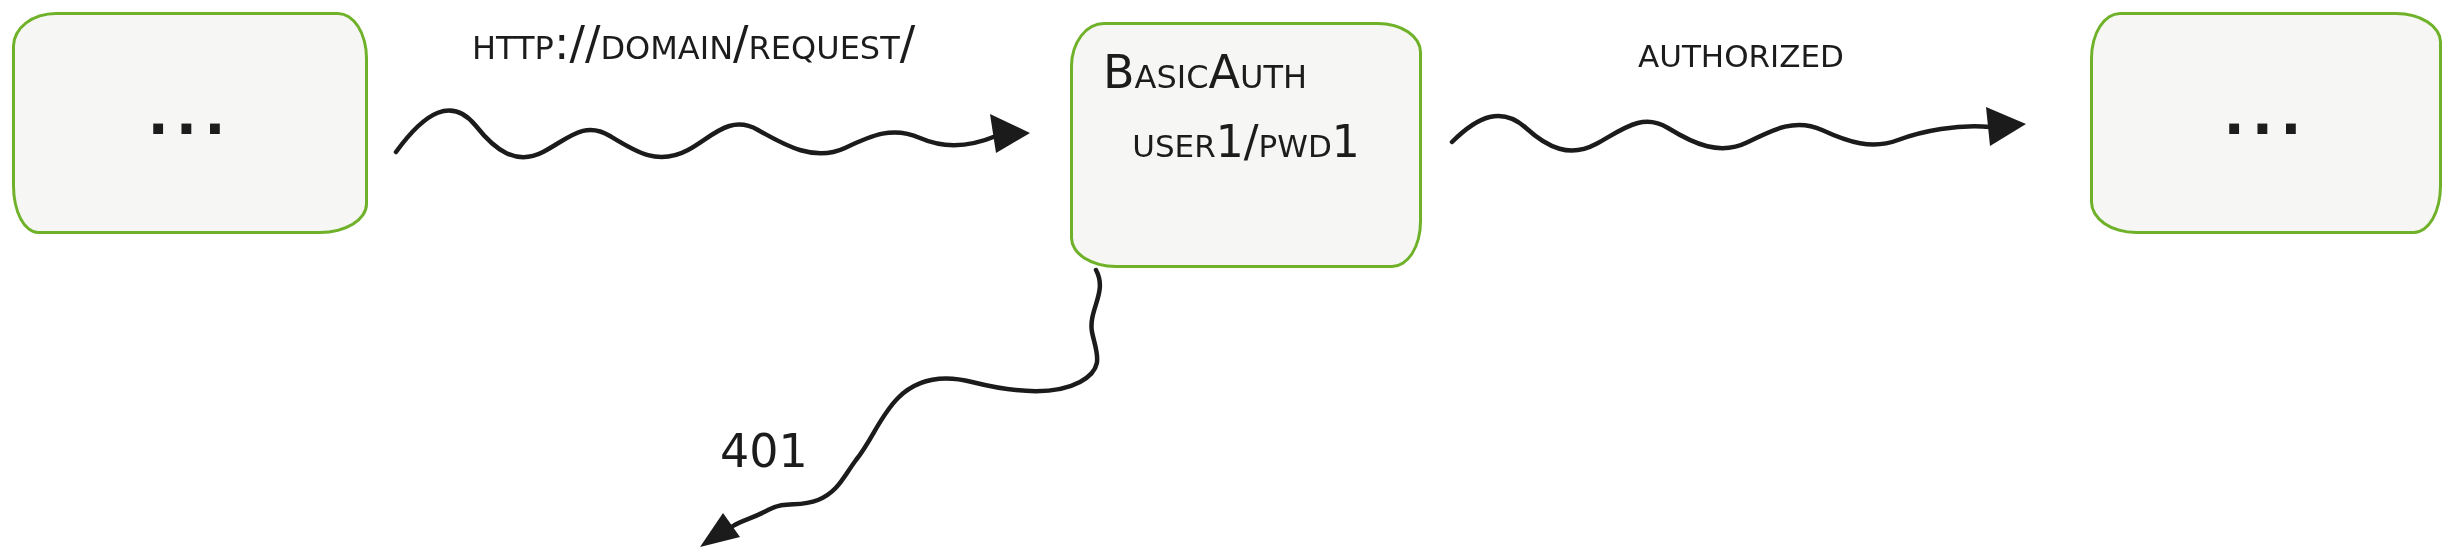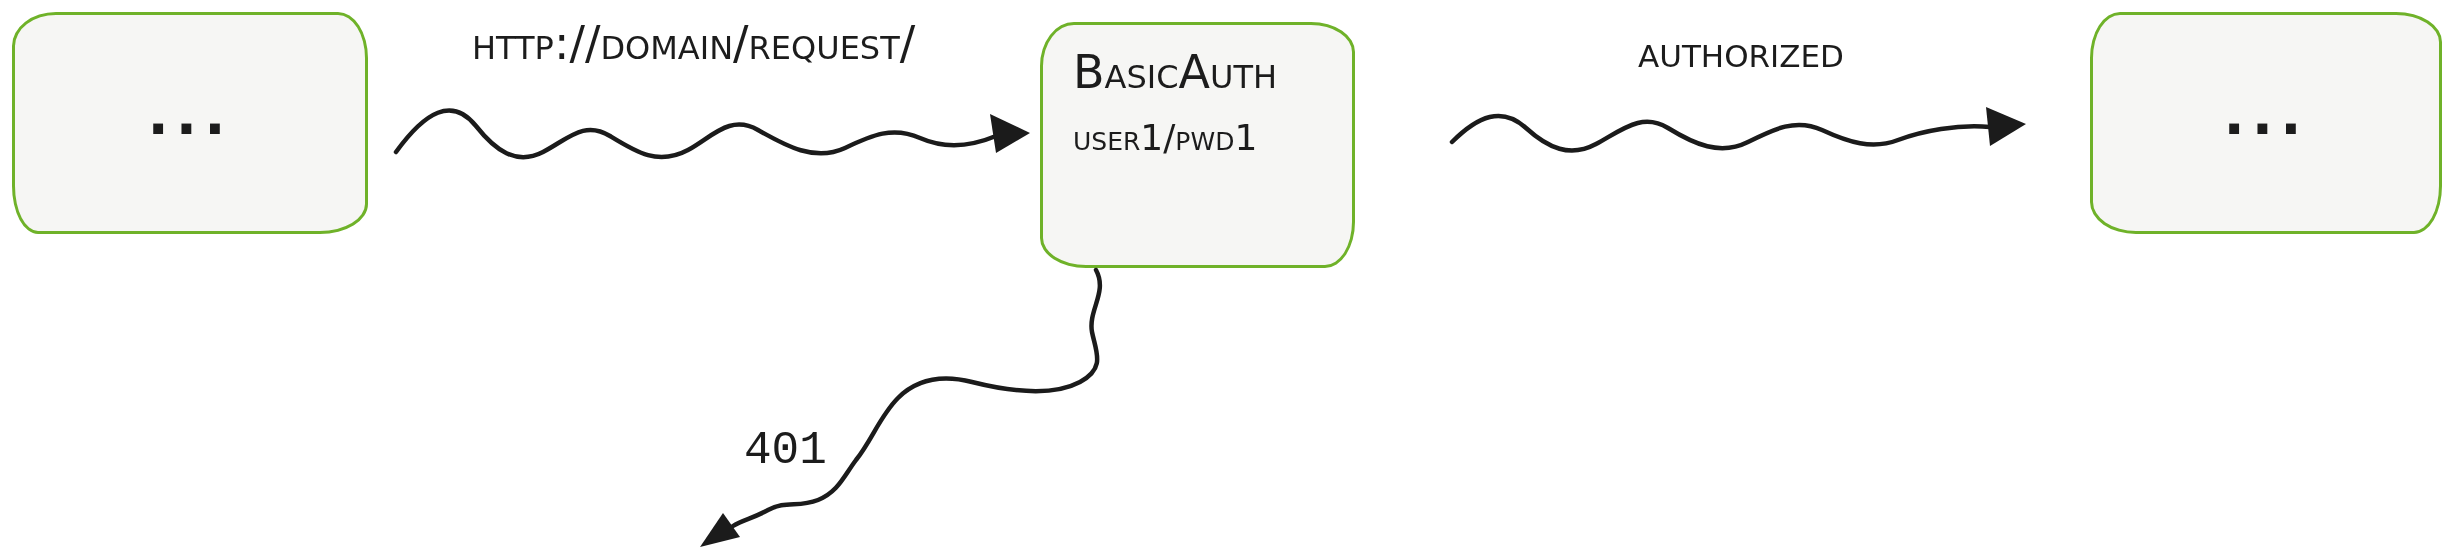--- a/index.html
+++ b/index.html
@@ -19,58 +19,58 @@
     box-sizing:border-box;
     display:flex;
     align-items:center;
     justify-content:center;
   }
   .node-client  { left:12px;   top:12px; width:356px; height:222px;
     border-radius:44px 30px 48px 26px / 34px 46px 30px 48px; }
   .node-server  { left:2090px; top:12px; width:352px; height:222px;
     border-radius:30px 46px 28px 46px / 46px 30px 48px 32px; }
   .node-auth {
-    left:1040px; top:22px; width:315px; height:246px;
+    left:1070px; top:22px; width:352px; height:246px;
     border-radius:34px 44px 30px 46px / 44px 30px 46px 30px;
     flex-direction:column;
     align-items:stretch;
     justify-content:flex-start;
     padding:20px 30px;
   }
   .dots {
     font-size:56px;
     font-weight:700;
     letter-spacing:7px;
     line-height:1;
     padding-bottom:16px;
   }
   .auth-title {
     font-size:46px;
     font-variant:small-caps;
     font-weight:500;
     line-height:1.2;
   }
   .auth-cred {
-    font-size:36px;
+    font-size:44px;
     font-variant:small-caps;
     font-weight:500;
-    text-align:left;
+    text-align:center;
     margin-top:16px;
     line-height:1.2;
   }
   .label {
     position:absolute;
     font-variant:small-caps;
     font-weight:500;
     white-space:nowrap;
     line-height:1;
   }
   .request-label    { left:472px;  top:20px;  font-size:46px; }
   .authorized-label { left:1638px; top:30px;  font-size:44px; }
-  .code-label       { left:744px;  top:428px; font-size:46px; font-variant:normal;font-family:Liberation Mono, monospace; }
+  .code-label       { left:720px;  top:428px; font-size:46px; font-variant:normal; }
   .unauth-label     { left:888px;  top:476px; font-size:46px; }
   .arrows-layer {
     position:absolute;
     left:0; top:0;
     width:2445px;
     height:554px;
     pointer-events:none;
   }
   .arrow-line { fill:none; stroke:#1b1b1b; stroke-width:4.5; stroke-linecap:round; stroke-linejoin:round; }
   .arrow-head { fill:#1b1b1b; stroke:none; }

